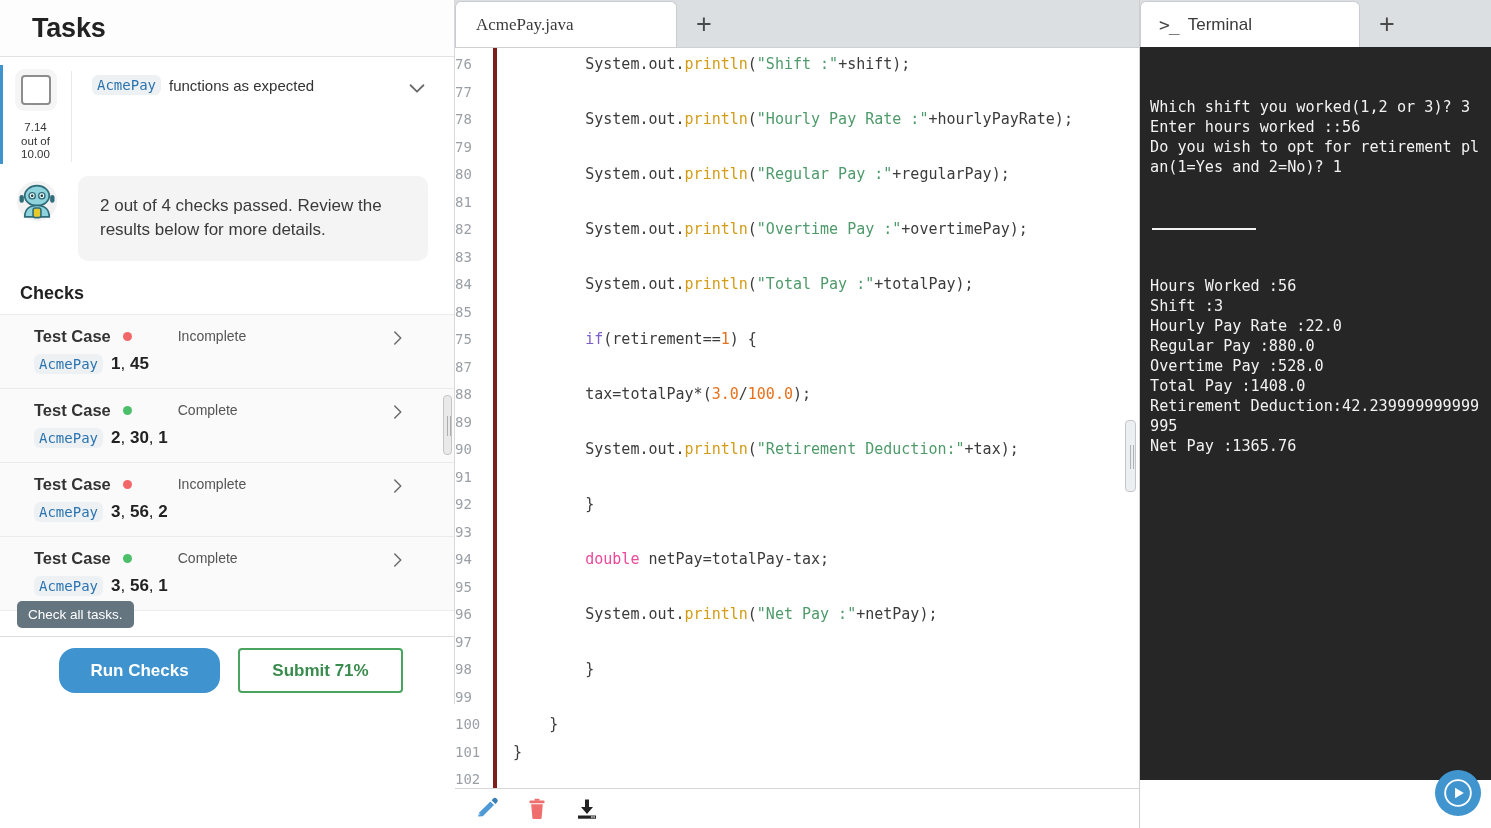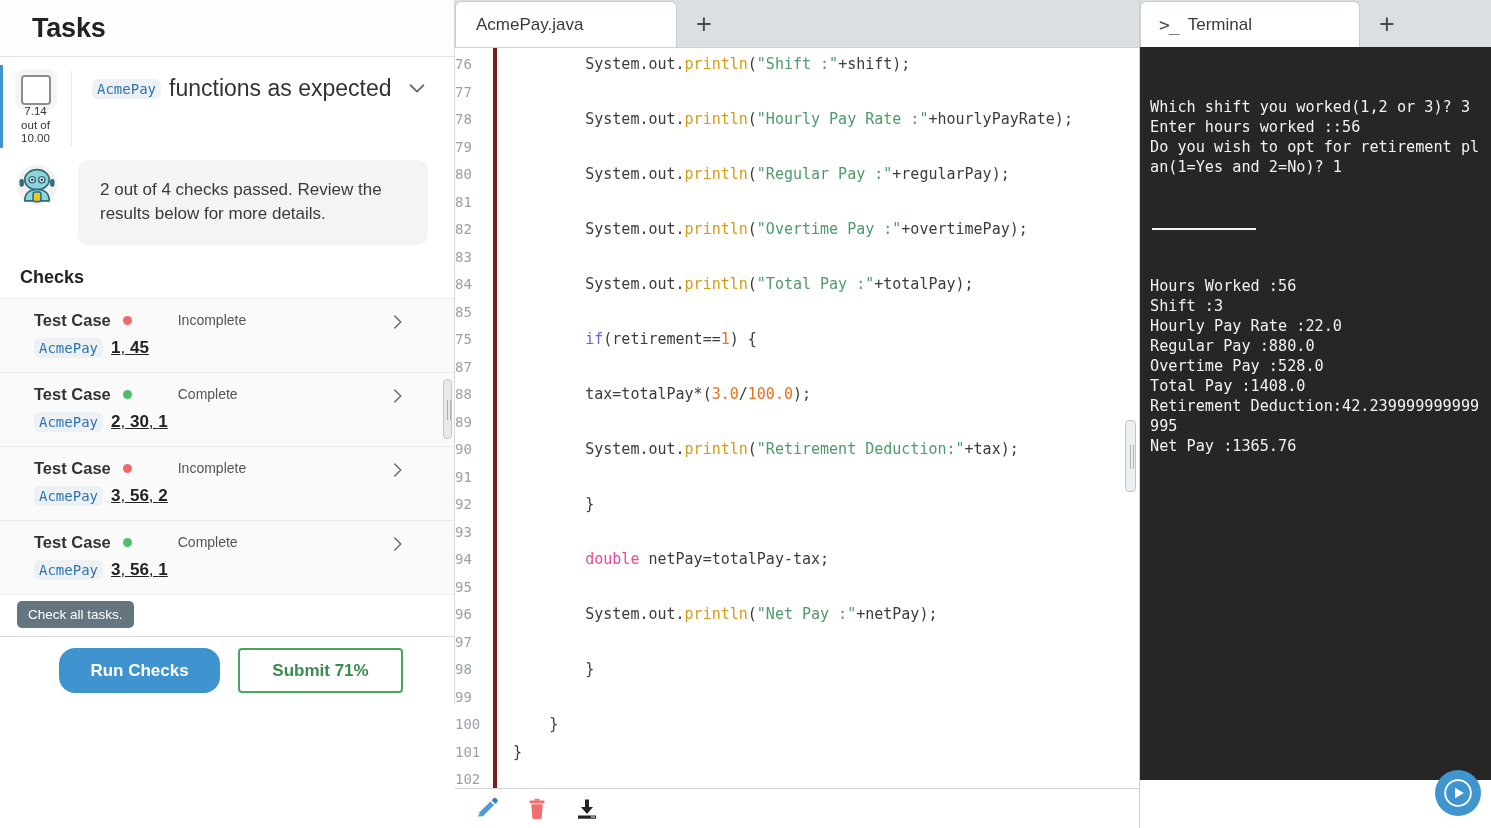--- a/index.html
+++ b/index.html
@@ -48,32 +48,32 @@
     border-right: 1px solid #e8e8e8;
     margin-right: 0;
   }
   .checkbox {
     width: 30px; height: 30px;
     border: 2.5px solid #8d8d8d; border-radius: 4px;
     background: #fff;
     box-shadow: 0 0 0 6px #f5f5f5; 
   }
   .score {
-    margin-top: 0;
+    margin-top: 16px;
     font-size: 11.5px; color: #333; text-align: center; line-height: 1.18;
   }
   .task-main { flex: 1; padding-left: 20px; padding-top: 4px; position: relative; }
   .task-title-line { display: flex; align-items: center; }
   .chip {
     font-family: "DejaVu Sans Mono", monospace;
     font-size: 14px; color: #2b74b0;
     background: #eef1f4; padding: 2px 5px; border-radius: 6px;
     margin-right: 8px;
   }
-  .task-title { font-size: 23px; color: #333; }
+  .task-title { font-size: 15px; color: #333; }
   .chevron-down {
     position: absolute; right: 26px; top: 6px;
     width: 22px; height: 22px;
   }
   .chevron-down svg, .chevron-right svg { display:block; }
 
   .bot-row { display: flex; padding: 4px 26px 10px 16px; flex: 0 0 auto; }
   .bot-avatar { width: 42px; height: 42px; flex: 0 0 auto; margin-top: 4px; }
   .bubble {
     margin-left: 20px;
@@ -98,21 +98,21 @@
     border-bottom: 1px solid #ebebeb;
     position: relative;
     background: #fafafa;
   }
   .check-line1 { display: flex; align-items: center; }
   .check-name { font-size: 16.5px; font-weight: bold; color: #333; }
   .dot { width: 9px; height: 9px; border-radius: 50%; margin: 0 8px 0 12px; display: inline-block; }
   .check-status { font-size: 14px; color: #555; margin-left: 38px; }
   .chevron-right { position: absolute; right: 48px; top: 14px; width: 18px; height: 18px; }
   .check-line2 { margin-top: 8px; display: flex; align-items: center; }
-  .check-args { font-size: 17px; color: #222; text-decoration: underline; }
+  .check-args { font-size: 17px; color: #222; }
   .check-args b { font-weight: bold; }
 
   
   .side-scroll-track {
     position: absolute; right: 2px; top: 0; bottom: 0; width: 10px;
   }
   .side-scroll-thumb {
     position: absolute; left: 1px; top: 80px; width: 9px; height: 60px;
     background: #e9e9e9; border: 1px solid #c6c6c6; border-radius: 4px;
   }
@@ -160,20 +160,21 @@
     display: flex; align-items: flex-end; flex: 0 0 auto;
   }
   .tab {
     background: #fff; height: 46px;
     display: flex; align-items: center;
     padding: 0 20px; min-width: 222px;
     font-size: 17px; color: #3a3a3a;
     border-top-left-radius: 6px; border-top-right-radius: 6px;
     border: 1px solid #c9ccd0; border-bottom: none;
     cursor: pointer;
+    font-family: Liberation Serif, serif;
   }
   .tab-add {
     width: 54px; height: 46px; display: flex;
     align-items: center; justify-content: center;
     font-size: 27px; color: #4a4a4a; font-weight: 300; cursor: pointer;
   }
   .code-area {
     flex: 1 1 auto; display: flex; overflow: hidden;
     position: relative; background: #fff;
     border-top: 1px solid #d0d0d0;

